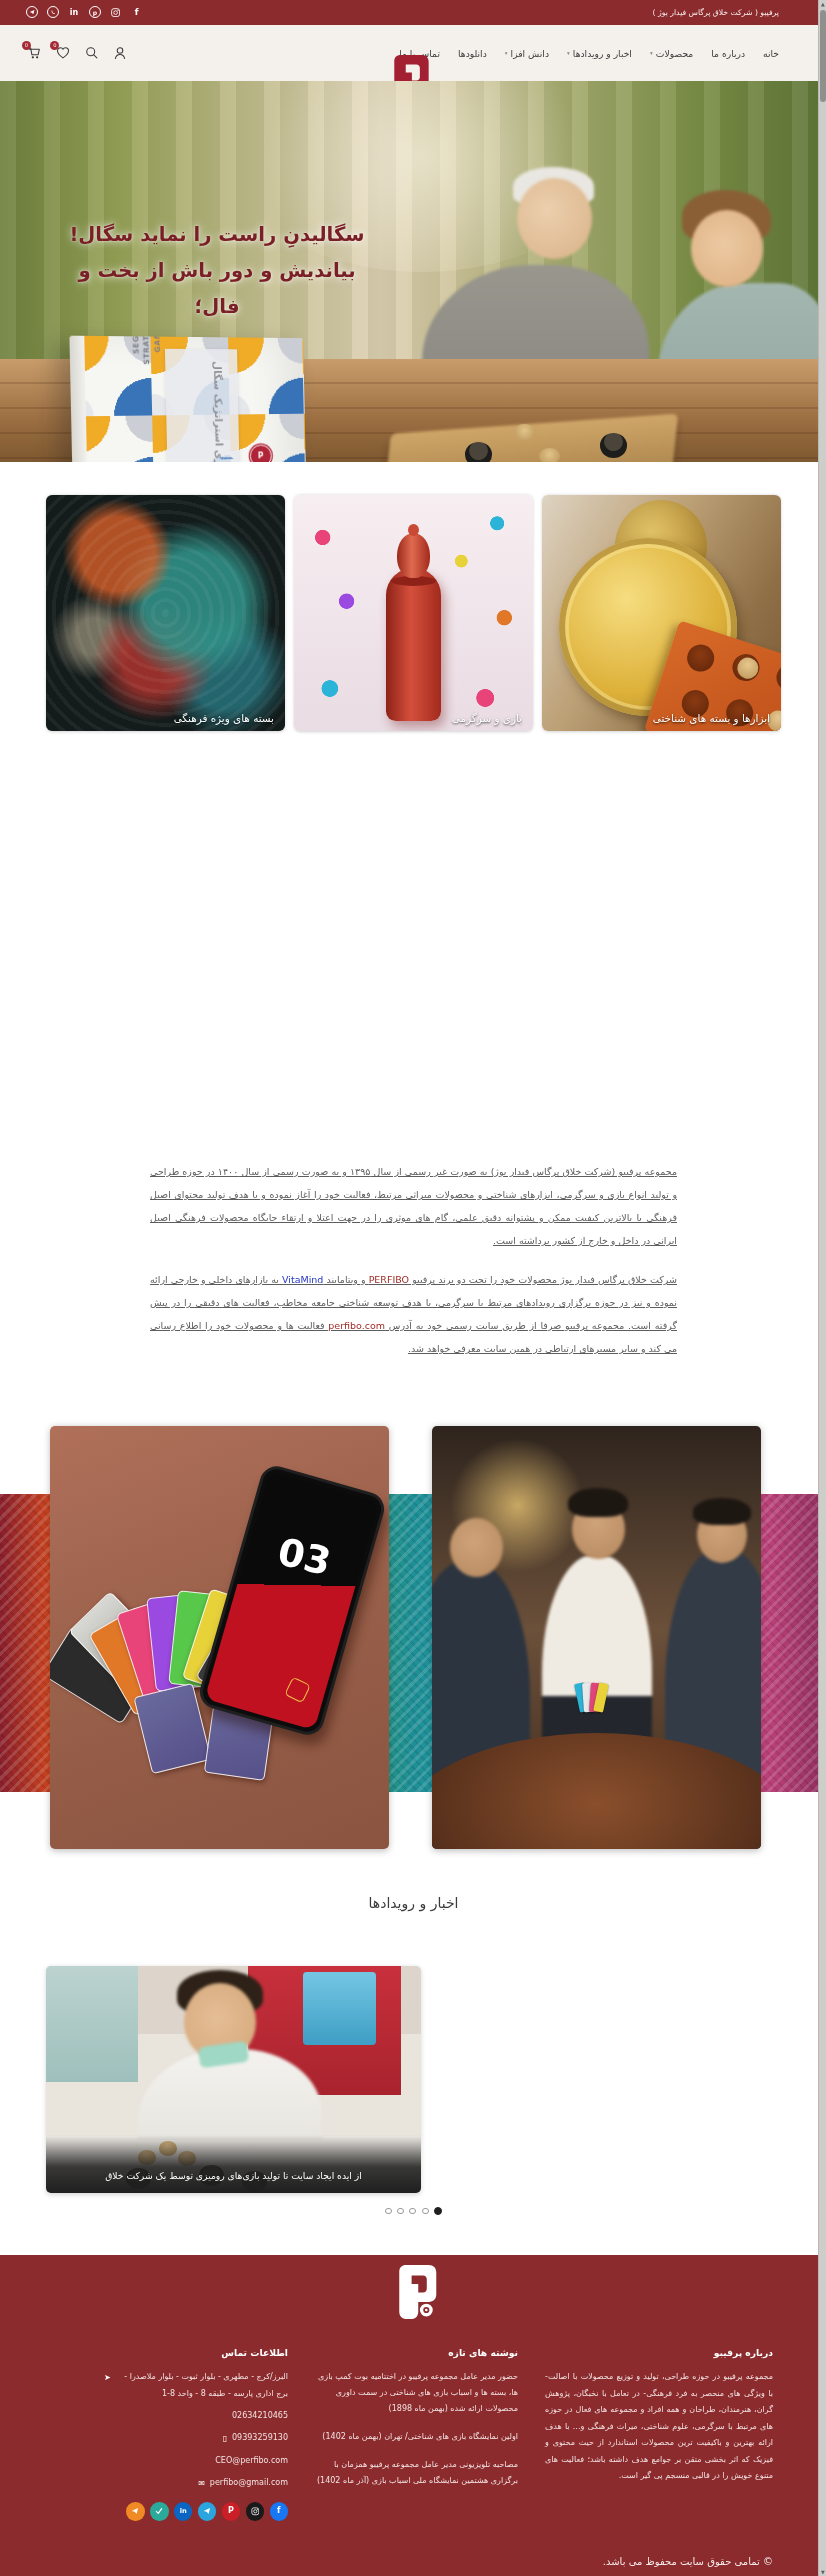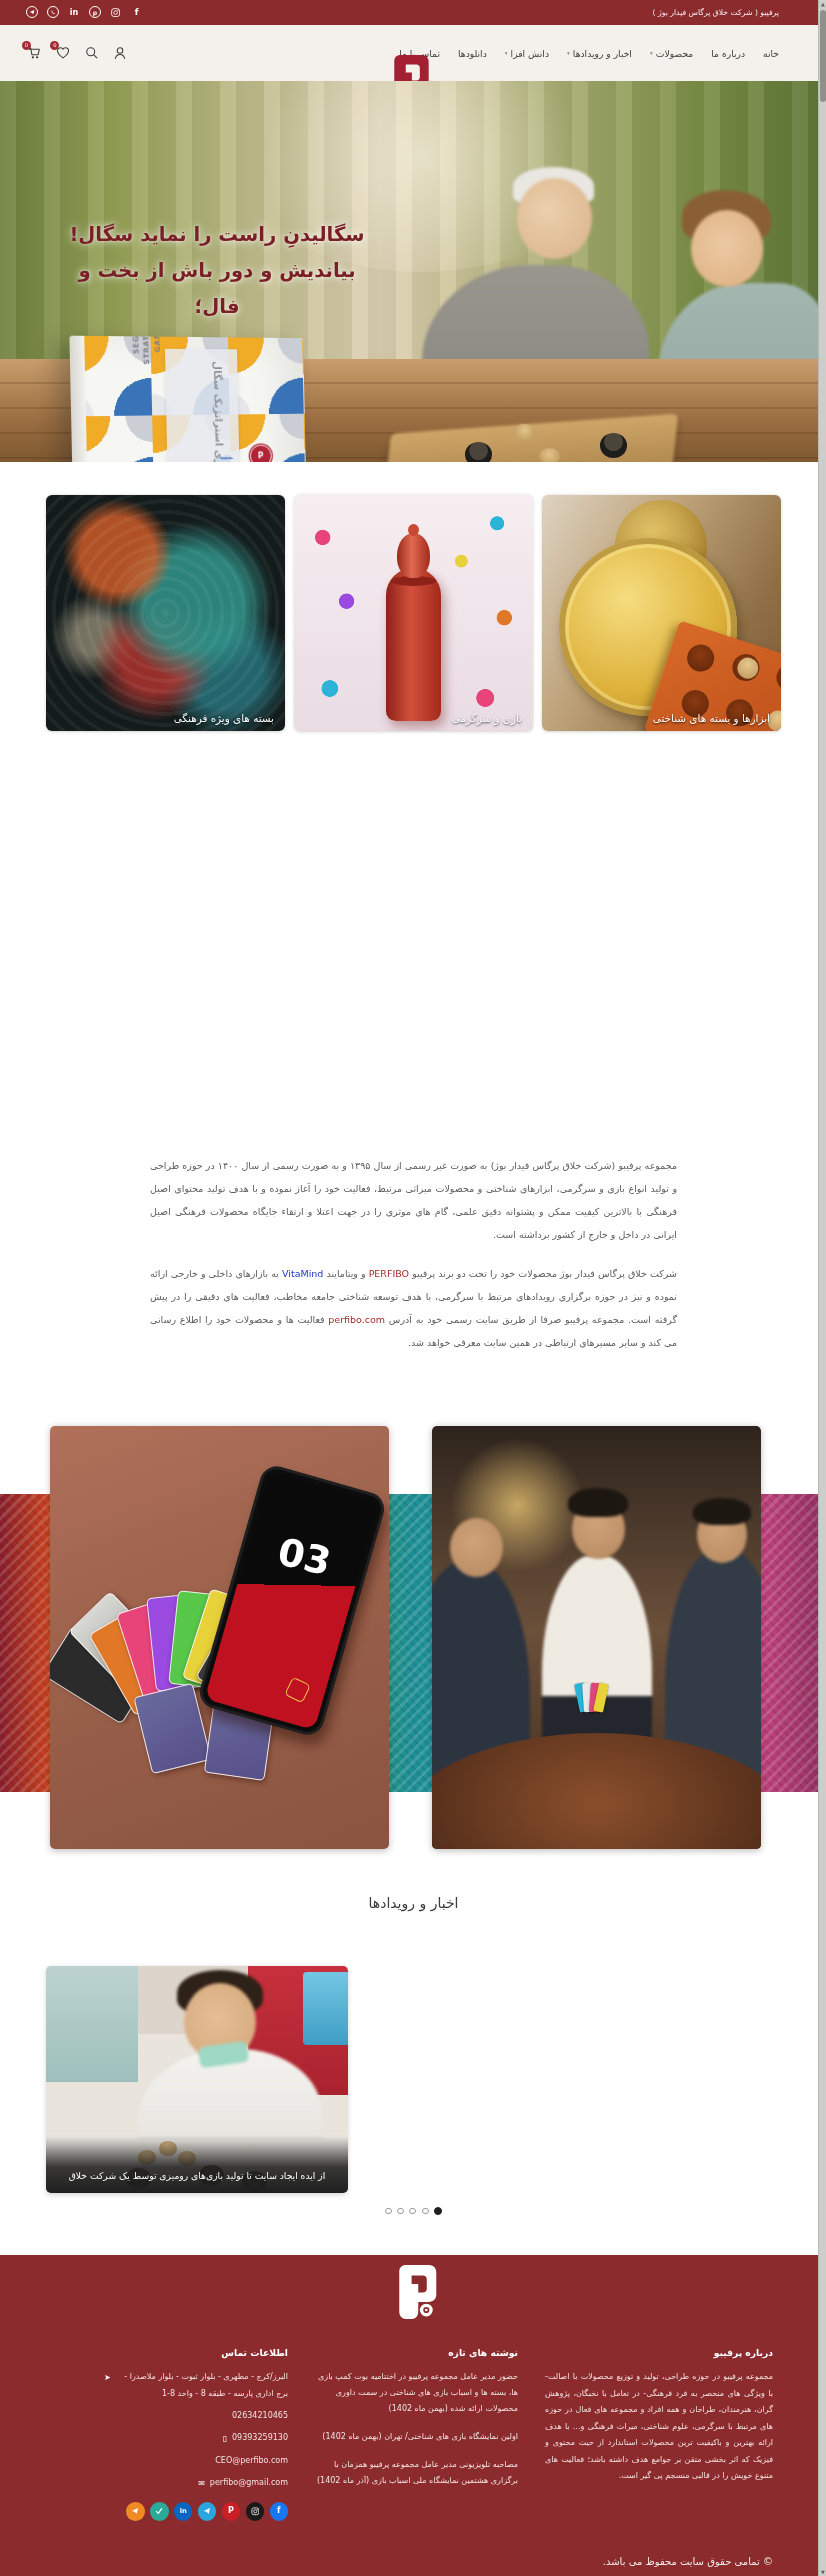--- a/index.html
+++ b/index.html
@@ -100,21 +100,21 @@
   .coin2{position:absolute;left:73px;top:4.9px;width:92px;height:92px;border-radius:50%;
       background:radial-gradient(circle at 40% 35%,#e8c860,#bd943000 75%),radial-gradient(circle,#c79a33,#96701c);opacity:.8;}
   .board3{position:absolute;left:116px;top:147px;width:159px;height:116px;background:linear-gradient(135deg,#d86a28,#b84a18);border-radius:6.1px;transform:rotate(18deg);
       box-shadow:-3.7px 4.9px 8.6px rgba(60,30,10,.4);}
   .hole{position:absolute;width:27px;height:27px;border-radius:50%;background:radial-gradient(circle at 45% 40%,#8a3a12,#5e2408);}
   .peg{position:absolute;width:21px;height:21px;border-radius:50%;background:radial-gradient(circle at 45% 35%,#e6c88e,#bb9257);}
   .fcap{position:absolute;left:11px;right:11px;bottom:7.3px;color:#fff;font-size:10.4px;text-align:right;direction:rtl;text-shadow:0 0.6px 2.4px rgba(0,0,0,.75);}
 
   
   .about{left:150px;top:1146px;width:527px;direction:rtl;text-align:justify;color:#5d5d5d;font-size:9.5px;line-height:23px;}
-  .about p{margin:8px 0 16px 0;}
+  .about p{margin:14px 0 16px 0;text-decoration:underline;}
   .lnk-red{color:#9e2b25;cursor:pointer;text-decoration:none;}
   .lnk-blue{color:#2436c7;cursor:pointer;text-decoration:none;}
 
   
   .gstrip{left:0;top:1494px;width:827px;height:298px;
     background:linear-gradient(90deg,#8a1f2c,#d84b1f 7%,#e9a41f 15%,#cbbf3a 23%,#7fae3e 32%,#2f9c76 41%,#1e8f96 50%,#26a0b0 58%,#3fa98c 66%,#7a9c4f 74%,#b86fa0 84%,#c2447e 92%,#8f2f5e);}
   .gstrip:before{content:"";position:absolute;inset:0;
     background:repeating-linear-gradient(135deg,rgba(255,255,255,.14) 0 3.1px,transparent 3.1px 8px),repeating-linear-gradient(45deg,rgba(0,0,0,.08) 0 2.4px,transparent 2.4px 6.7px);}
   .gimg{top:1426px;height:423px;border-radius:4.9px;overflow:hidden;box-shadow:0 1.8px 7.3px rgba(0,0,0,.25);}
   .gleft{left:50px;width:339px;background:linear-gradient(160deg,#b0705a,#99604a 50%,#8a5440);}
@@ -131,21 +131,21 @@
   .gtable{position:absolute;left:-37px;bottom:-86px;width:404px;height:202px;border-radius:50%;background:radial-gradient(ellipse at 50% 35%,#8a4f2c,#4a2817 75%);}
   .man{position:absolute;border-radius:46% 46% 0 0;}
   .head{position:absolute;border-radius:50%;background:radial-gradient(circle at 45% 40%,#cfa37a,#b5885e);}
   .hair{position:absolute;border-radius:55% 55% 40% 40%;background:#1d1712;}
   .handfan{position:absolute;display:flex;}
   .hcard{width:9.8px;height:29px;border-radius:1.8px;margin-left:-3.7px;box-shadow:0 0.6px 1.8px rgba(0,0,0,.5);}
 
   
   .news-title{left:0;top:1895px;width:827px;text-align:center;color:#3c3c3c;font-size:14px;direction:rtl;}
   .ncard{top:1966px;height:227px;border-radius:4.9px;overflow:hidden;box-shadow:0 1.2px 4.9px rgba(0,0,0,.16);cursor:pointer;}
-  .n1{left:46px;width:302px;background:linear-gradient(180deg,#ddd5cc 0 30%,#e9e4dc 30% 75%,#efece6 75%);}
+  .n1{left:46px;width:375px;background:linear-gradient(180deg,#ddd5cc 0 30%,#e9e4dc 30% 75%,#efece6 75%);}
   .n1-red{position:absolute;left:202px;top:0;width:153px;height:129px;background:linear-gradient(180deg,#c8303c,#a8232e);}
   .n1-teal{position:absolute;left:0;top:0;width:92px;height:116px;background:linear-gradient(180deg,#bcd3d0,#9ec0bc);}
   .n1-banner{position:absolute;left:257px;top:6.1px;width:73px;height:73px;background:linear-gradient(180deg,#74c6e4,#3e9ec4);border-radius:3.7px;}
   .nb-shirt{position:absolute;left:92px;top:83px;width:184px;height:144px;border-radius:50% 45% 0 0;background:linear-gradient(180deg,#f4f2ee,#e0ded8);}
   .nb-head{position:absolute;left:138px;top:17px;width:72px;height:78px;border-radius:50%;background:radial-gradient(circle at 45% 45%,#e5bd96,#d3a678);}
   .nb-hair{position:absolute;left:131px;top:3.7px;width:86px;height:45px;border-radius:60% 60% 40% 40%;background:#2e2117;}
   .nb-mask{position:absolute;left:153px;top:78px;width:49px;height:21px;border-radius:6.1px;background:#9fd8c4;transform:rotate(-8deg);}
   .n1-table{position:absolute;left:0;bottom:0;width:100%;height:53px;background:linear-gradient(180deg,#f2efe9,#e3ddd2);}
   .wpiece{position:absolute;width:18.4px;height:14.7px;border-radius:50%;background:radial-gradient(circle at 45% 35%,#dfc08a,#b8945a);}
   .bcup{position:absolute;width:24.5px;height:21px;border-radius:50%;background:radial-gradient(circle at 50% 35%,#473f33 0 40%,#211d16 46%);}
@@ -424,21 +424,21 @@
       </svg>
     </div>
 
     <div class="abs fhead fh-about">درباره پرفیبو</div>
     <div class="abs fhead fh-posts">نوشته های تازه</div>
     <div class="abs fhead fh-contact">اطلاعات تماس</div>
 
     <div class="abs fcol fabout">مجموعه پرفیبو در حوزه طراحی، تولید و توزیع محصولات با اصالت- با ویژگی های منحصر به فرد فرهنگی- در تعامل با نخبگان، پژوهش گران، هنرمندان، طراحان و همه افراد و مجموعه های فعال در حوزه های مرتبط با سرگرمی، علوم شناختی، میراث فرهنگی و... با هدف ارائه بهترین و باکیفیت ترین محصولات استاندارد از حیث محتوی و فیزیک که اثر بخشی متقن بر جوامع هدف داشته باشد؛ فعالیت های متنوع خویش را در قالبی منسجم پی گیر است.</div>
 
     <div class="abs fcol fposts">
-      <div class="post">حضور مدیر عامل مجموعه پرفیبو در اختتامیه بوت کمپ بازی ها، بسته ها و اسباب بازی های شناختی در سمت داوری محصولات ارائه شده (بهمن ماه 1402)</div>
+      <div class="post">حضور مدیر عامل مجموعه پرفیبو در اختتامیه بوت کمپ بازی ها، بسته ها و اسباب بازی های شناختی در سمت داوری محصولات ارائه شده (بهمن ماه 1898)</div>
       <div class="post">اولین نمایشگاه بازی های شناختی/ تهران (بهمن ماه 1402)</div>
       <div class="post">مصاحبه تلویزیونی مدیر عامل مجموعه پرفیبو همزمان با برگزاری هشتمین نمایشگاه ملی اسباب بازی (آذر ماه 1402)</div>
     </div>
 
     <div class="abs fcol fcontact">
       <div class="cline">
         <span>البرز/کرج - مطهری - بلوار ثبوت - بلوار ملاصدرا - برج اداری پارسه - طبقه 8 - واحد 8-1</span>
         <span class="cicon">➤</span>
       </div>
       <div class="cline">

